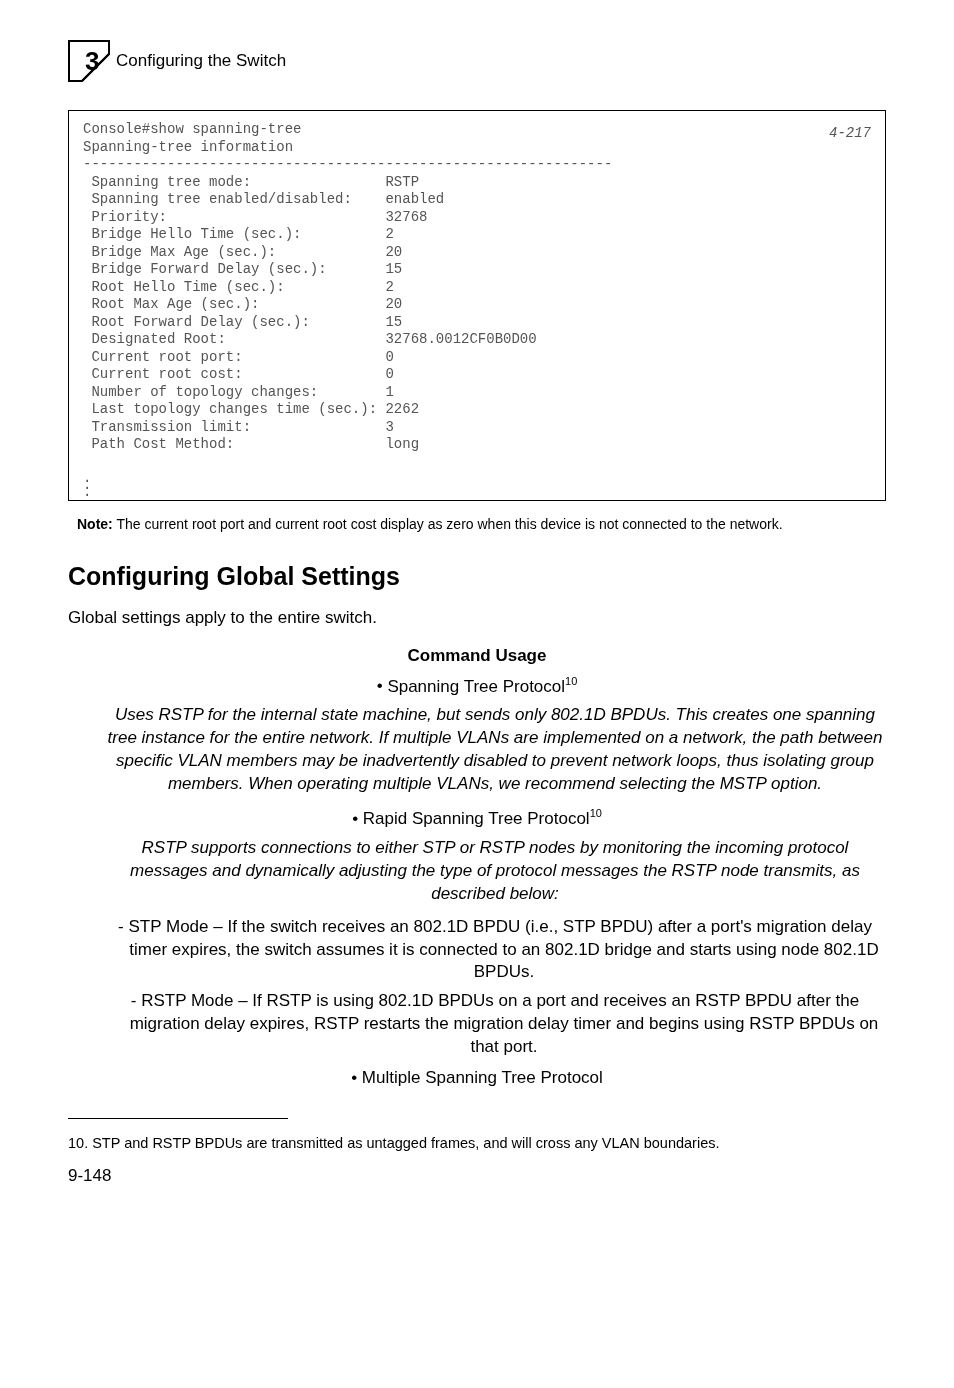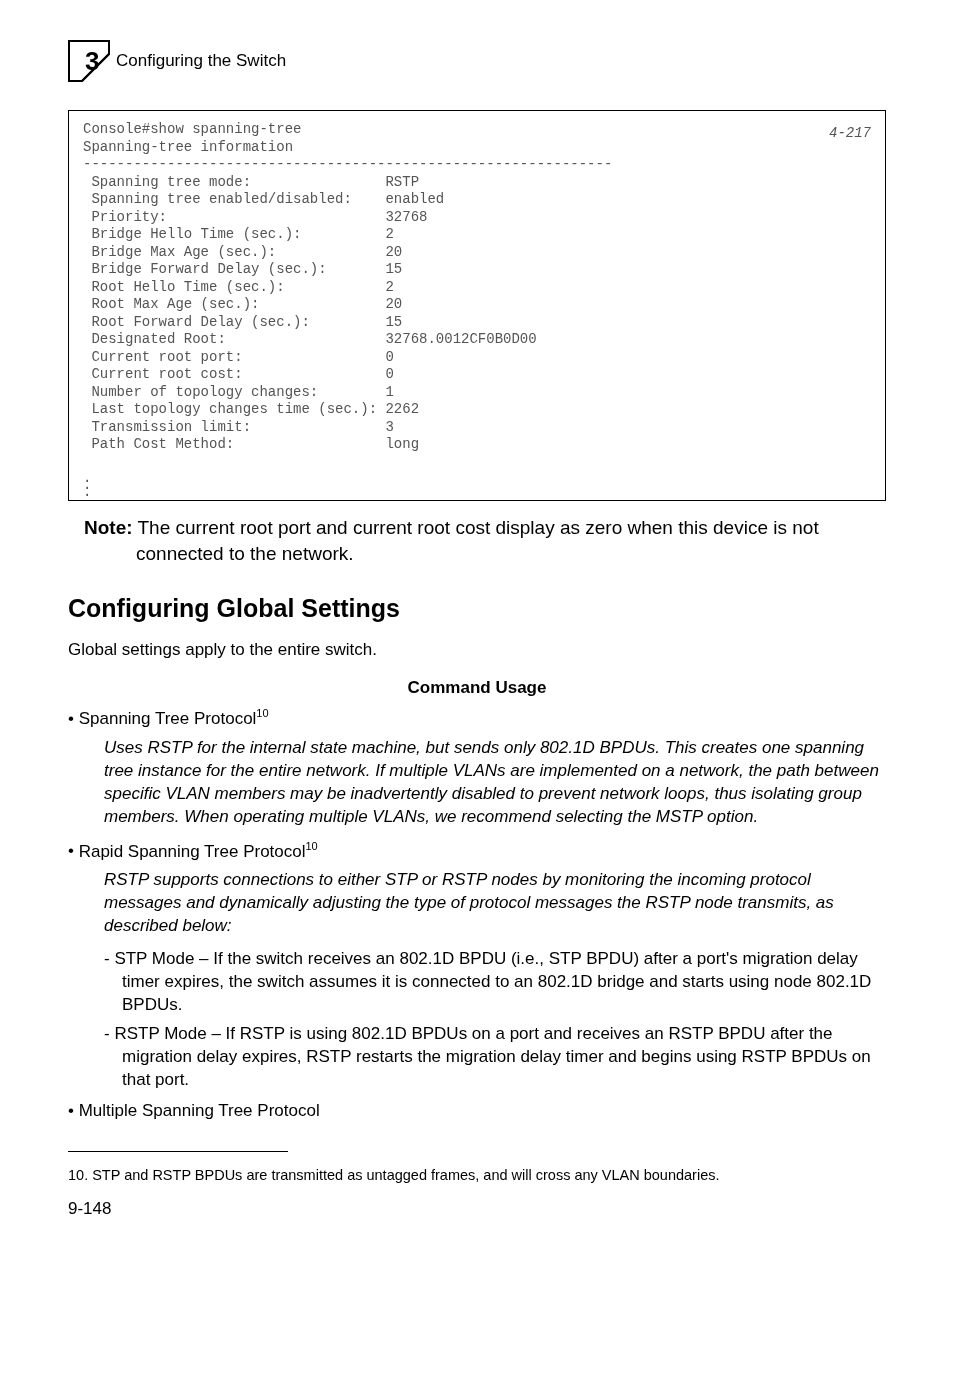--- a/index.html
+++ b/index.html
@@ -56,42 +56,43 @@
   }
   .code-dashes {
     letter-spacing: 0;
   }
   .code-dots {
     font-size: 14px;
     line-height: 0.5;
     margin-top: 4px;
   }
   .note-block {
-    font-size: 19px;
-    line-height: 1.35;
-    margin: 6px 0 24px 16px;
+    font-size: 14px;
+    line-height: 1.35;
+    margin: 6px 0 24px 9px;
     padding-left: 52px;
     text-indent: -52px;
   }
   .note-label { font-weight: bold; }
   .h2 {
     font-size: 25px;
     font-weight: bold;
     margin: 28px 0 16px 0;
   }
   .h3 {
     font-size: 17px;
     font-weight: bold;
     margin: 16px 0 8px 0;
     text-align: center;
   }
   ul.bullets {
     list-style: none;
     padding: 0;
     margin: 0;
+    text-align: center;
   }
   ul.bullets > li {
     font-size: 17px;
     line-height: 1.35;
     padding-left: 18px;
     text-indent: -18px;
     margin-bottom: 8px;
   }
   ul.bullets > li::before {
     content: "•  ";

